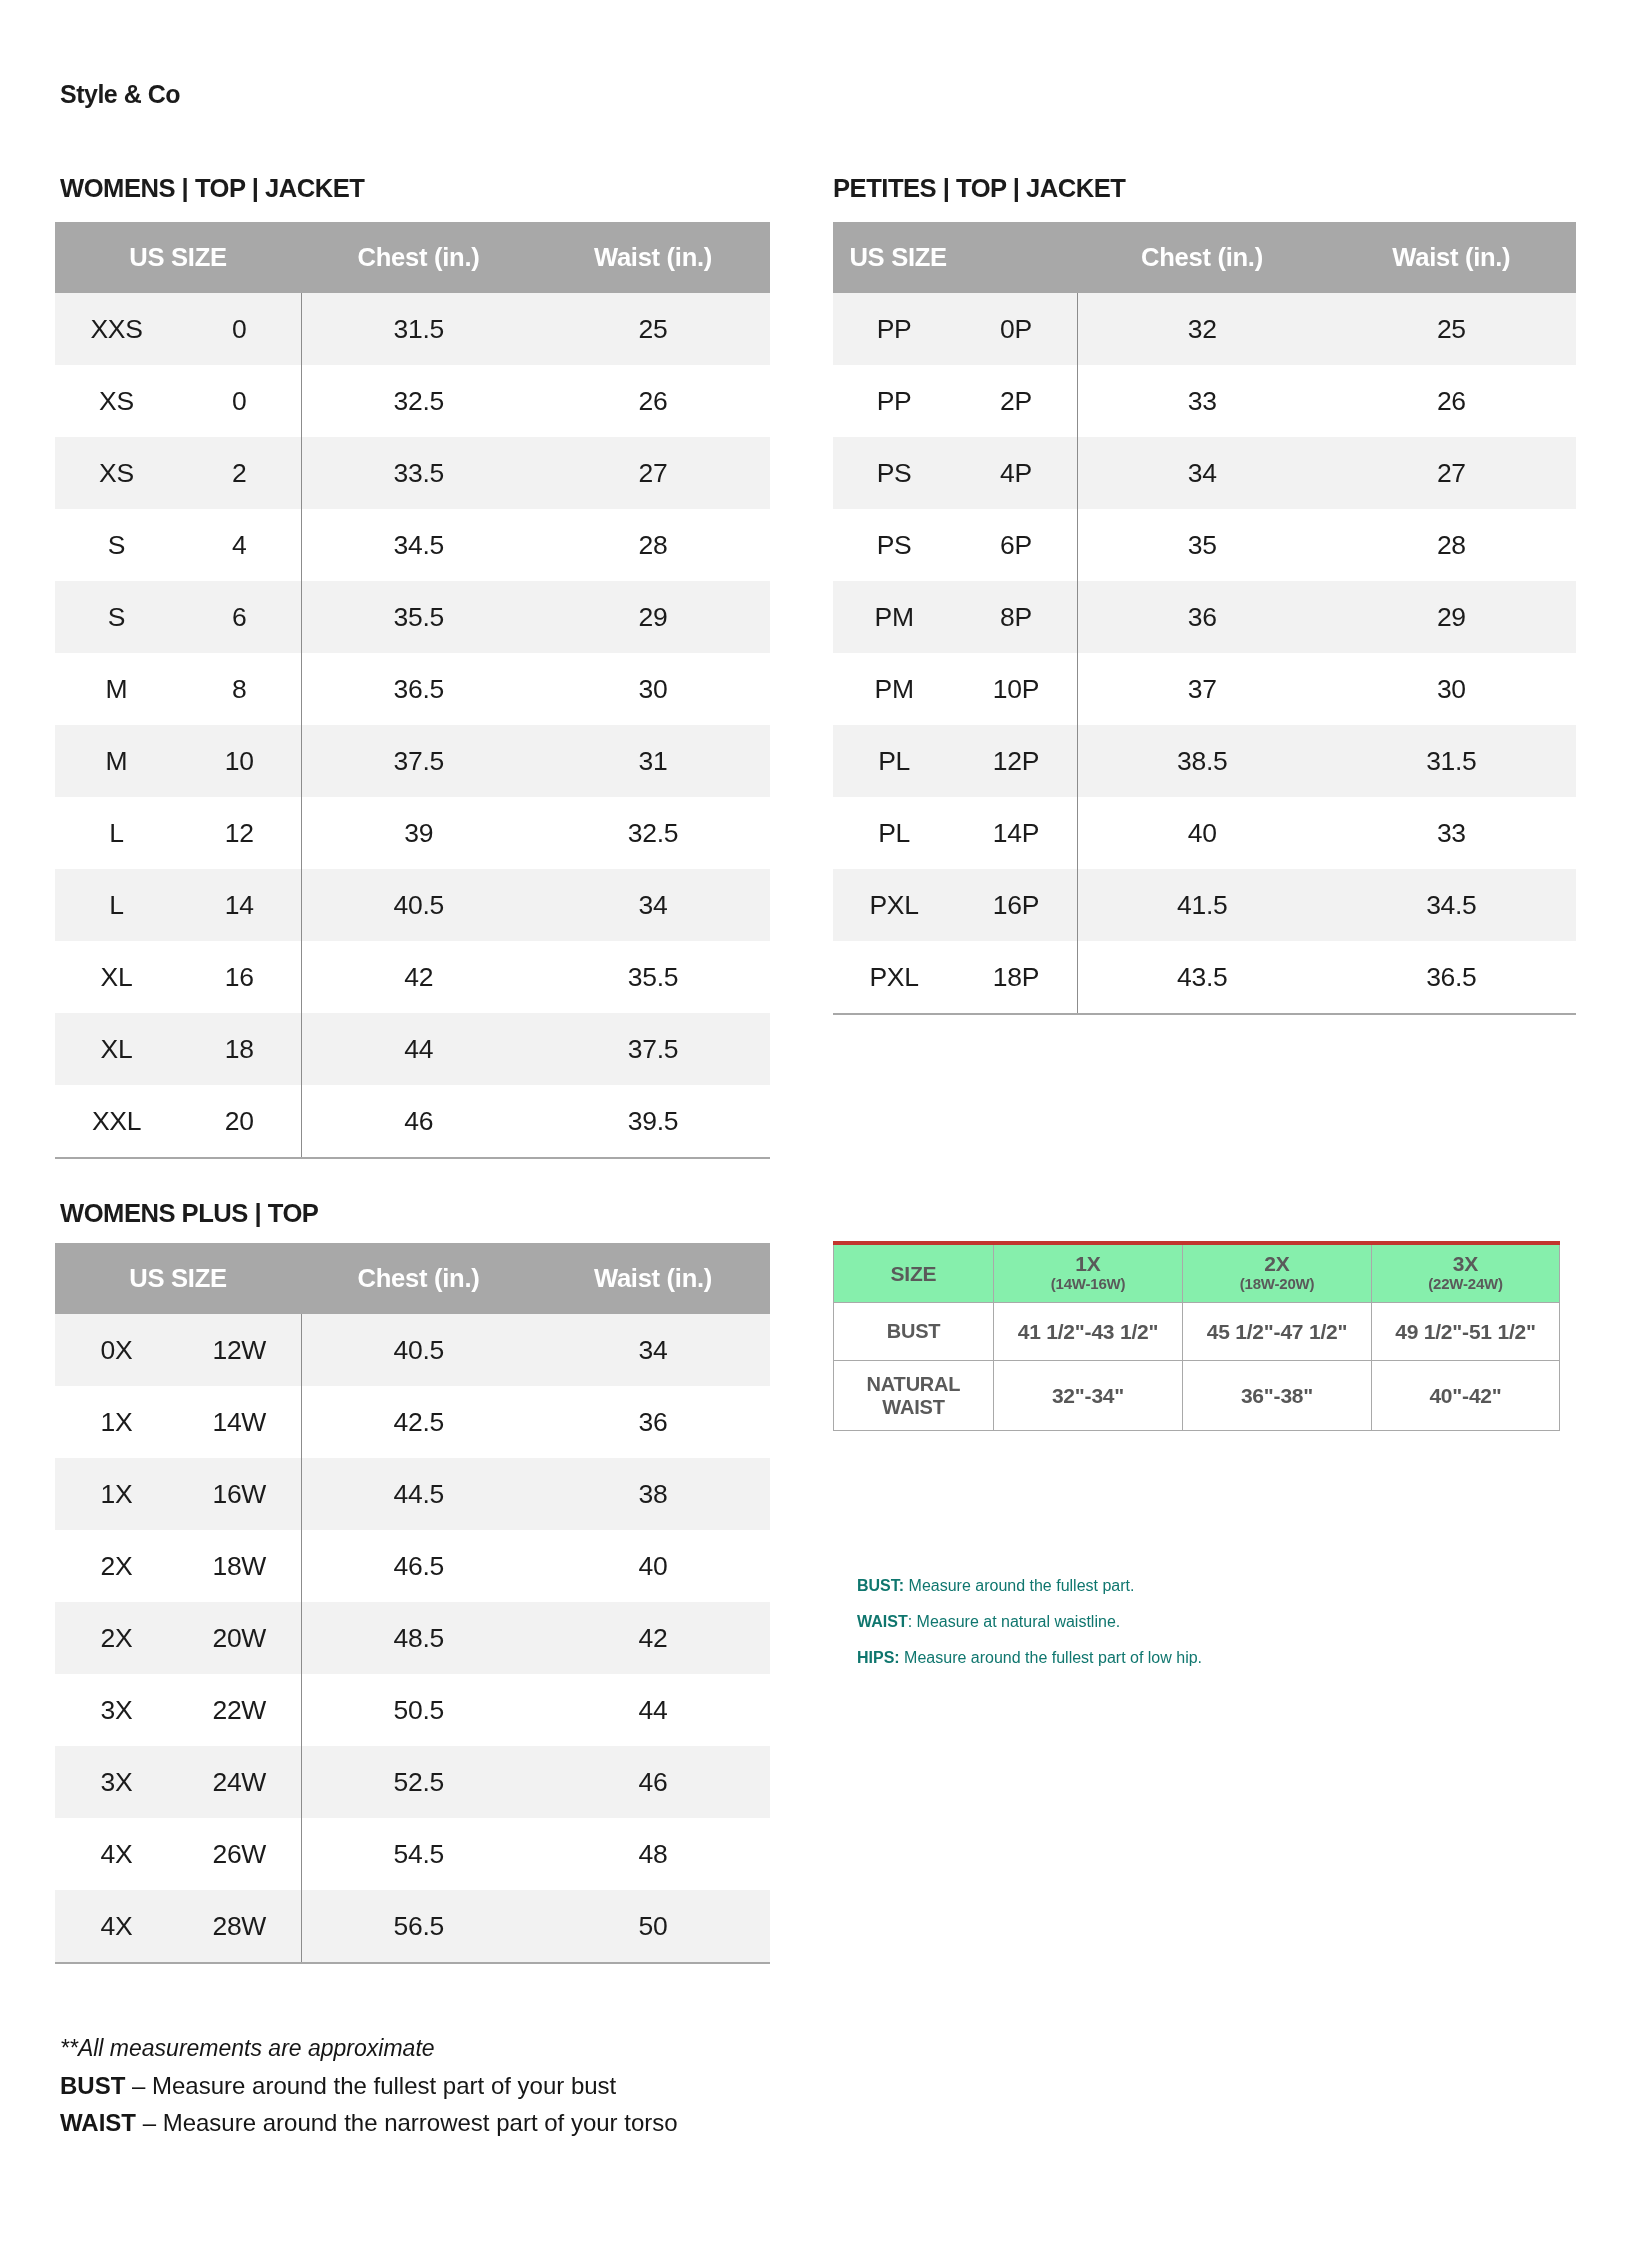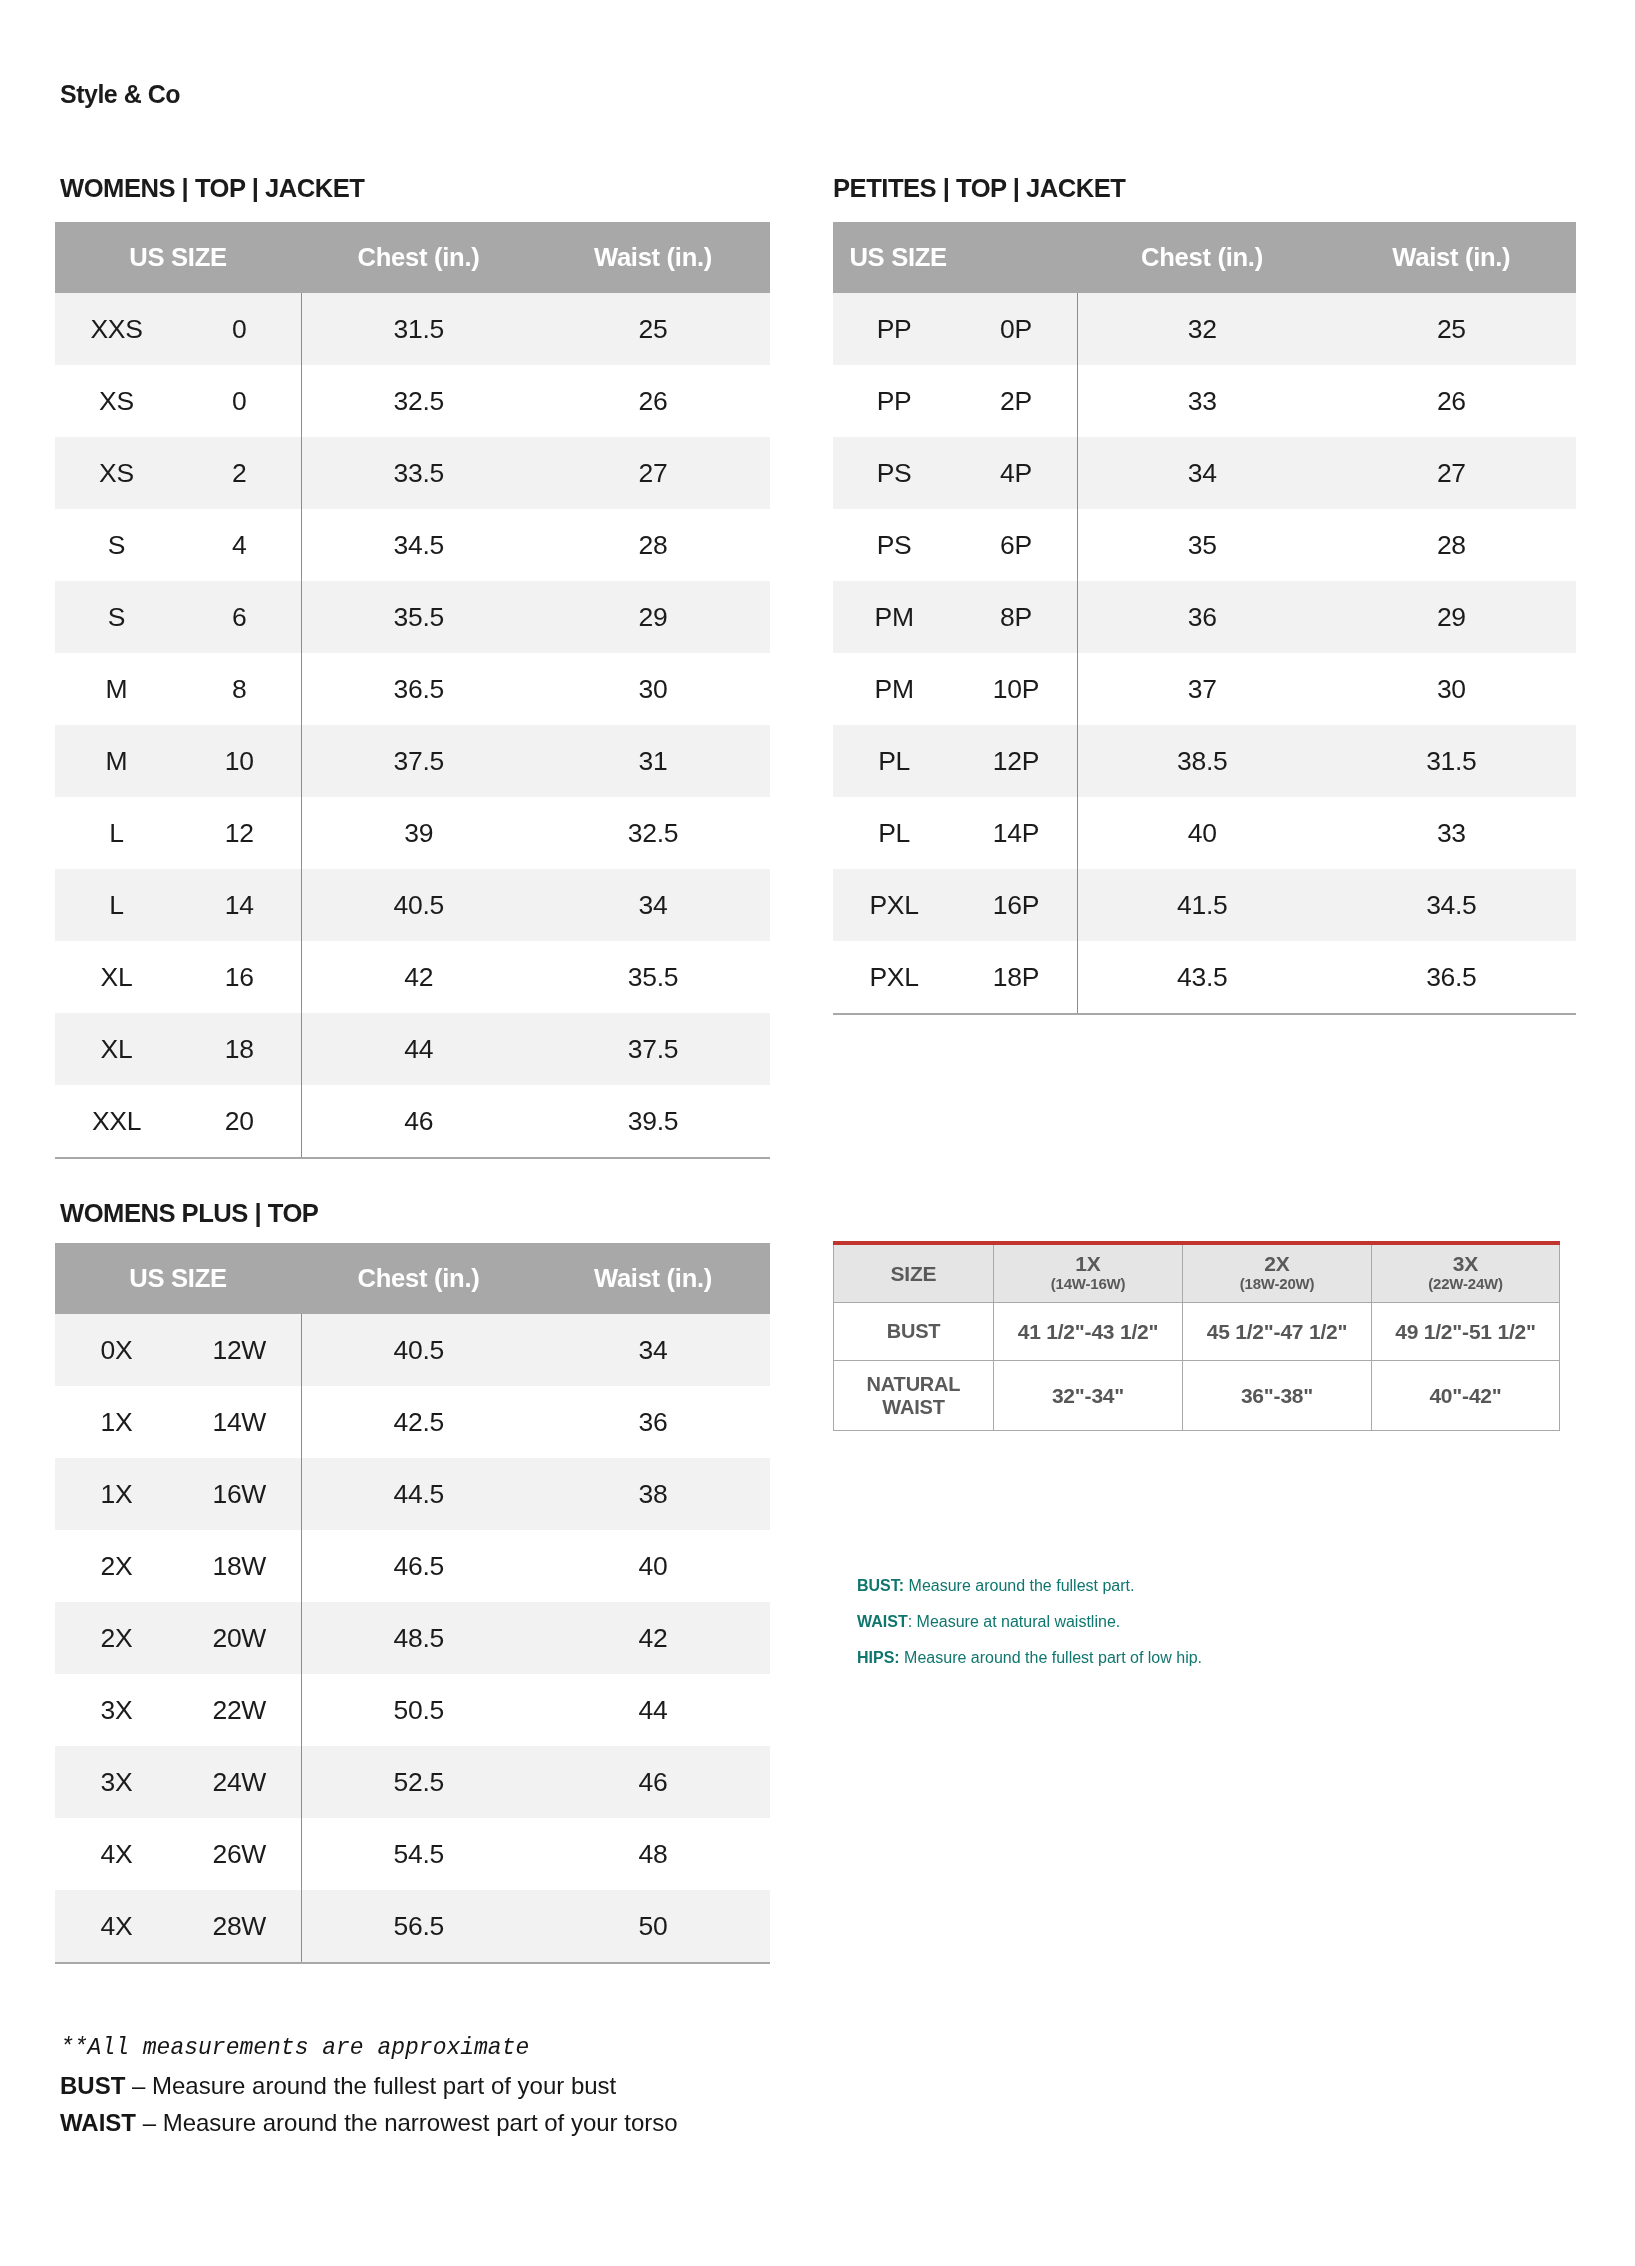--- a/index.html
+++ b/index.html
@@ -8,31 +8,31 @@
   .brand{position:absolute;left:60px;top:80px;font-size:25px;font-weight:700;letter-spacing:-0.5px;}
   .sect-head{position:absolute;font-size:25.6px;font-weight:700;letter-spacing:-0.5px;white-space:nowrap;}
   table.zt{position:absolute;border-collapse:collapse;table-layout:fixed;border-bottom:2.7px solid #a8a8a8;letter-spacing:-0.3px;}
   table.zt thead th{background:#a8a8a8;color:#ffffff;font-weight:700;font-size:25.6px;height:59px;text-align:center;padding:6px;}
   table.zt tbody td{height:72px;text-align:center;font-size:26.5px;font-weight:400;padding:0;}
   table.zt tbody tr:nth-child(odd){background:#f2f2f2;}
   table.zt tbody td.dv{border-left:1.8px solid #8c8c8c;}
   table.zt.lh thead th.us{text-align:left;padding-left:16.4px;}
   table.jt{position:absolute;border-collapse:collapse;table-layout:fixed;border-top:4.6px solid #c2352e;letter-spacing:-0.2px;}
   table.jt th,table.jt td{border:0.9px solid #a9a9a9;padding:0;text-align:center;}
-  table.jt tr.jhead th{background:#e5e5e5;height:57px;color:#5a5a5a;font-weight:600;}
+  table.jt tr.jhead th{background:#86efac;height:57px;color:#5a5a5a;font-weight:600;}
   table.jt .jx{font-size:21px;line-height:22px;font-weight:600;}
   table.jt .jr{font-size:15px;line-height:18.3px;font-weight:600;}
   table.jt th.sz{font-size:21px;font-weight:600;color:#5a5a5a;}
   table.jt th.rl{font-size:20px;line-height:23px;font-weight:600;color:#5a5a5a;background:#ffffff;padding:0 12.8px;}
   table.jt td.jv{font-size:21px;font-weight:600;color:#575757;height:57px;}
   table.jt tr.tall td.jv, table.jt tr.tall th.rl{height:69px;}
   .notes{position:absolute;left:857px;top:1568px;font-size:16px;line-height:36px;color:#0f766e;}
   .notes b{font-weight:700;}
   .footer{position:absolute;left:60px;top:2030px;font-size:24px;line-height:37px;color:#161616;}
-  .footer .disc{font-style:italic;font-size:23px;font-family:Liberation Mono, monospace;}
+  .footer .disc{font-style:italic;font-size:23px;}
   .footer b{font-weight:700;}
   .nw{white-space:nowrap;}
 </style>
 </head>
 <body>
 
 <div class="page">
 
   <div class="brand">Style &amp; Co</div>
 

